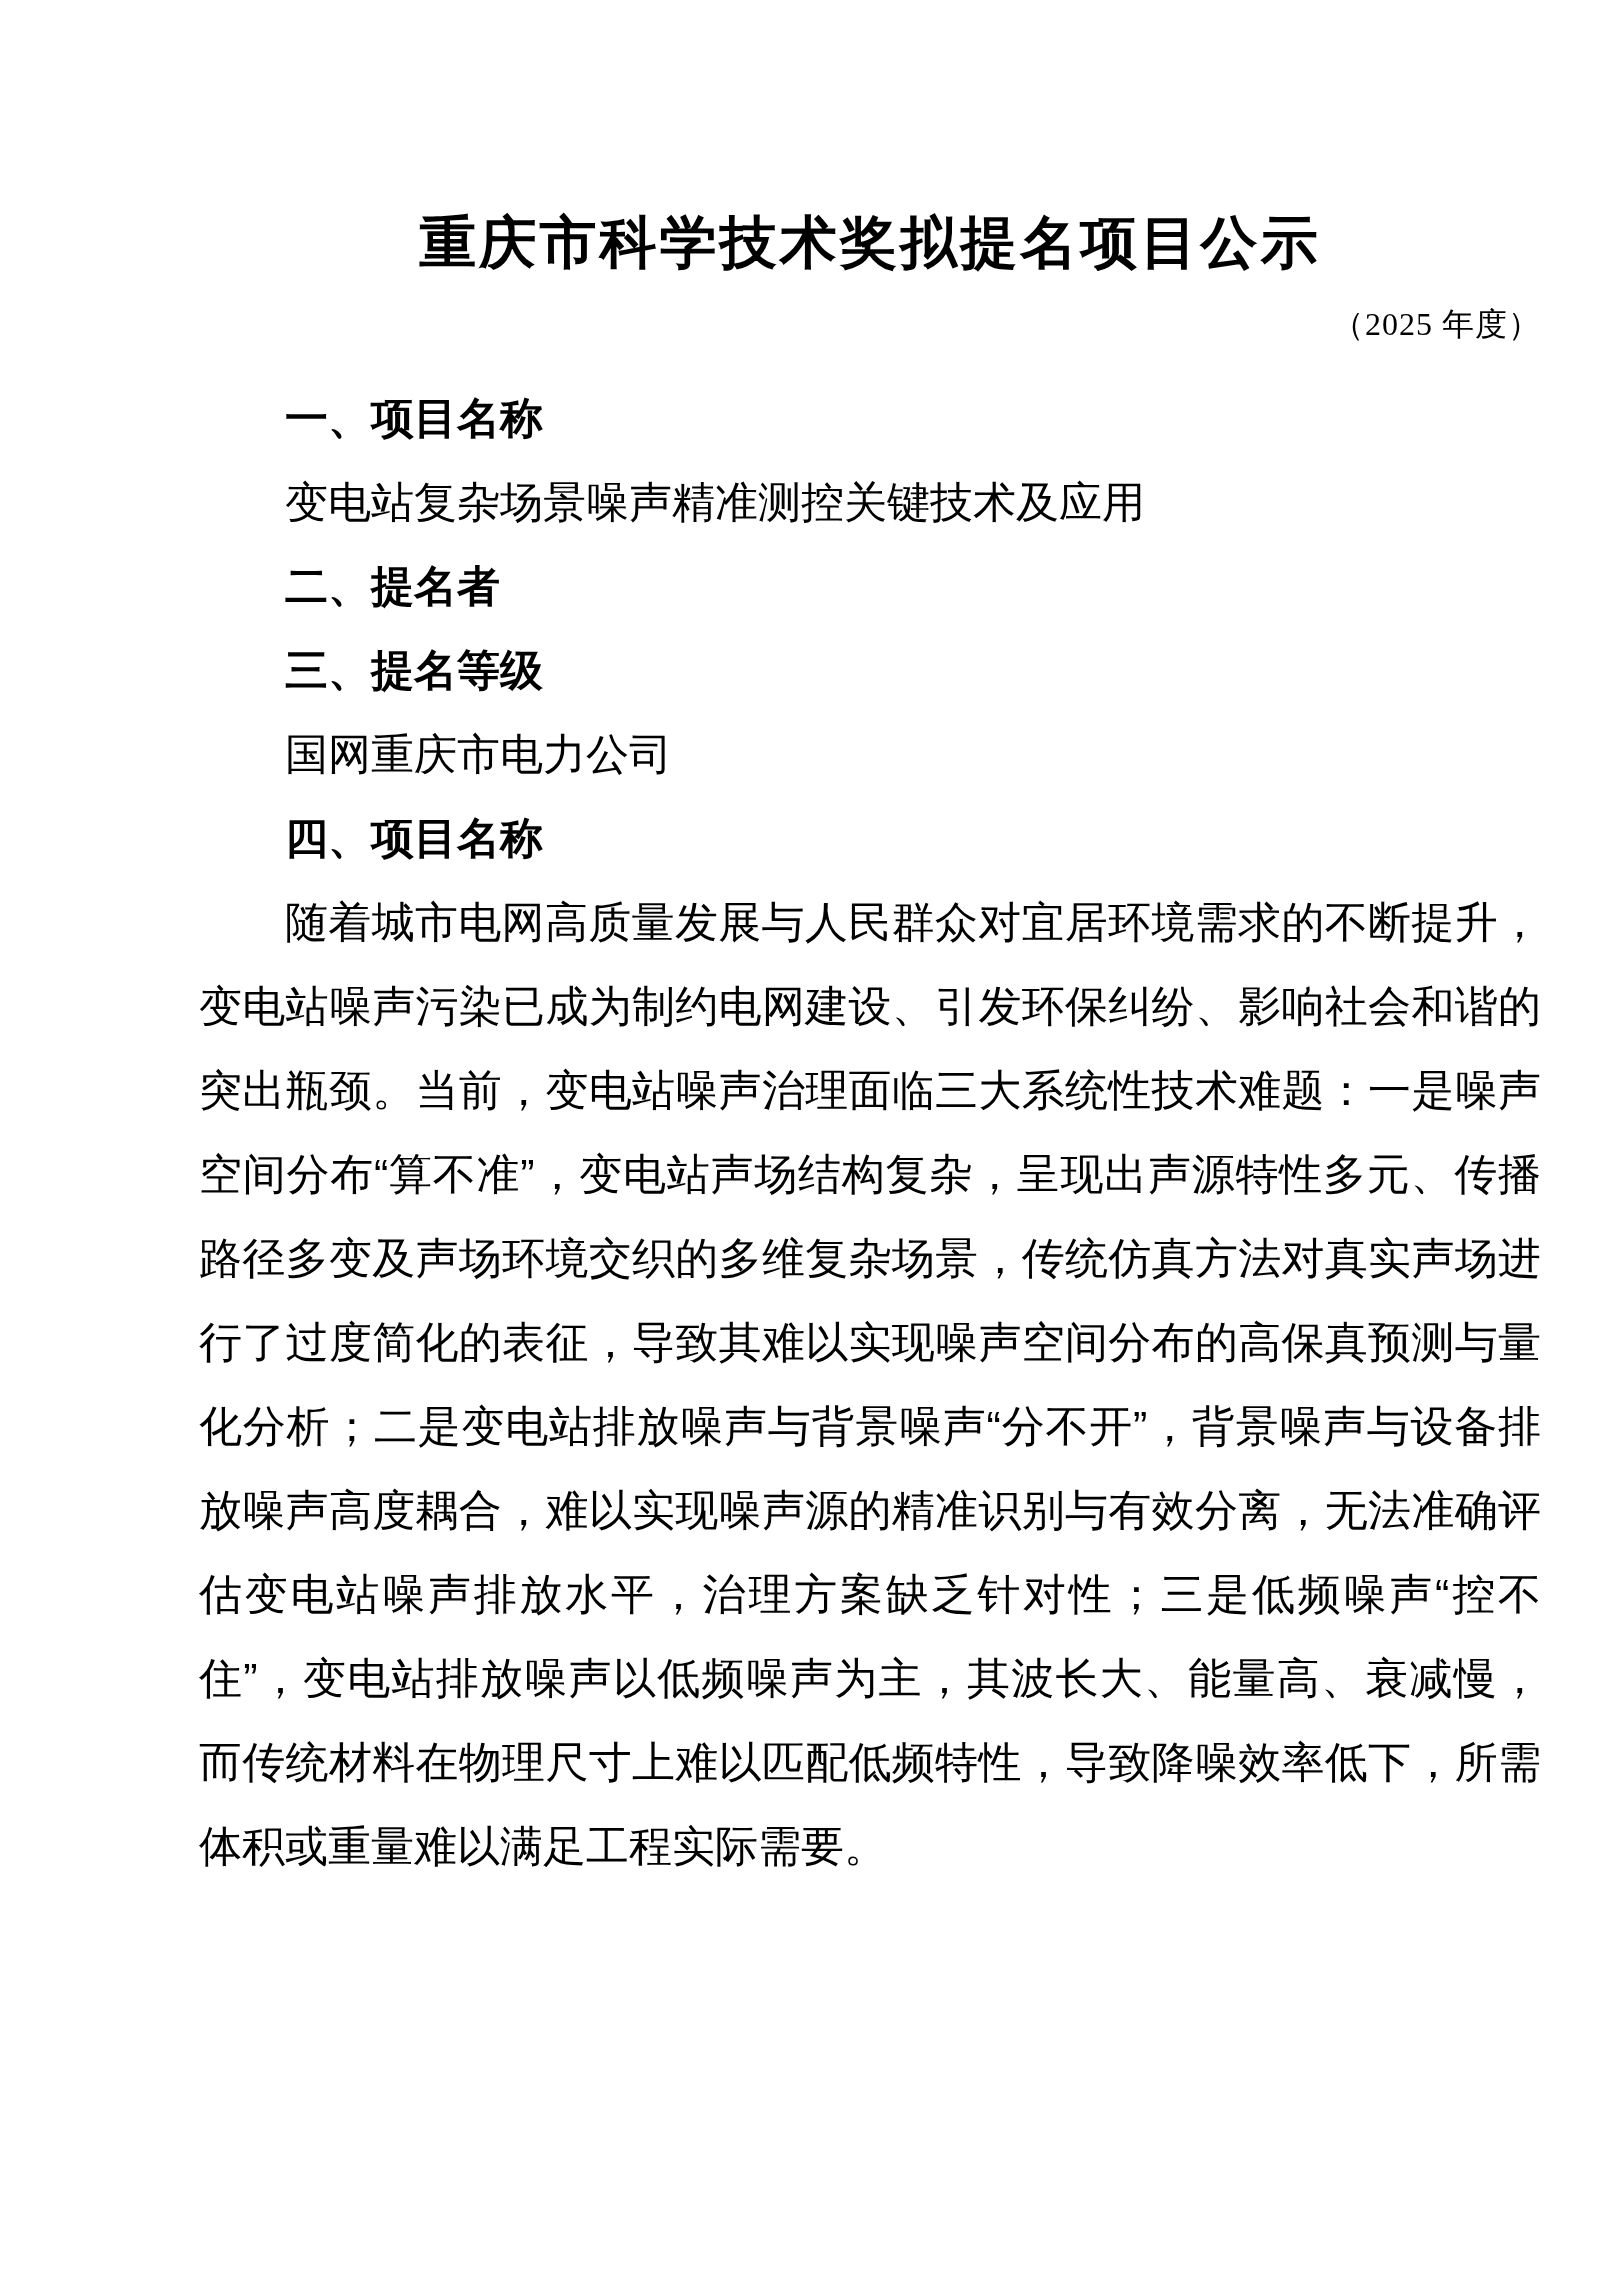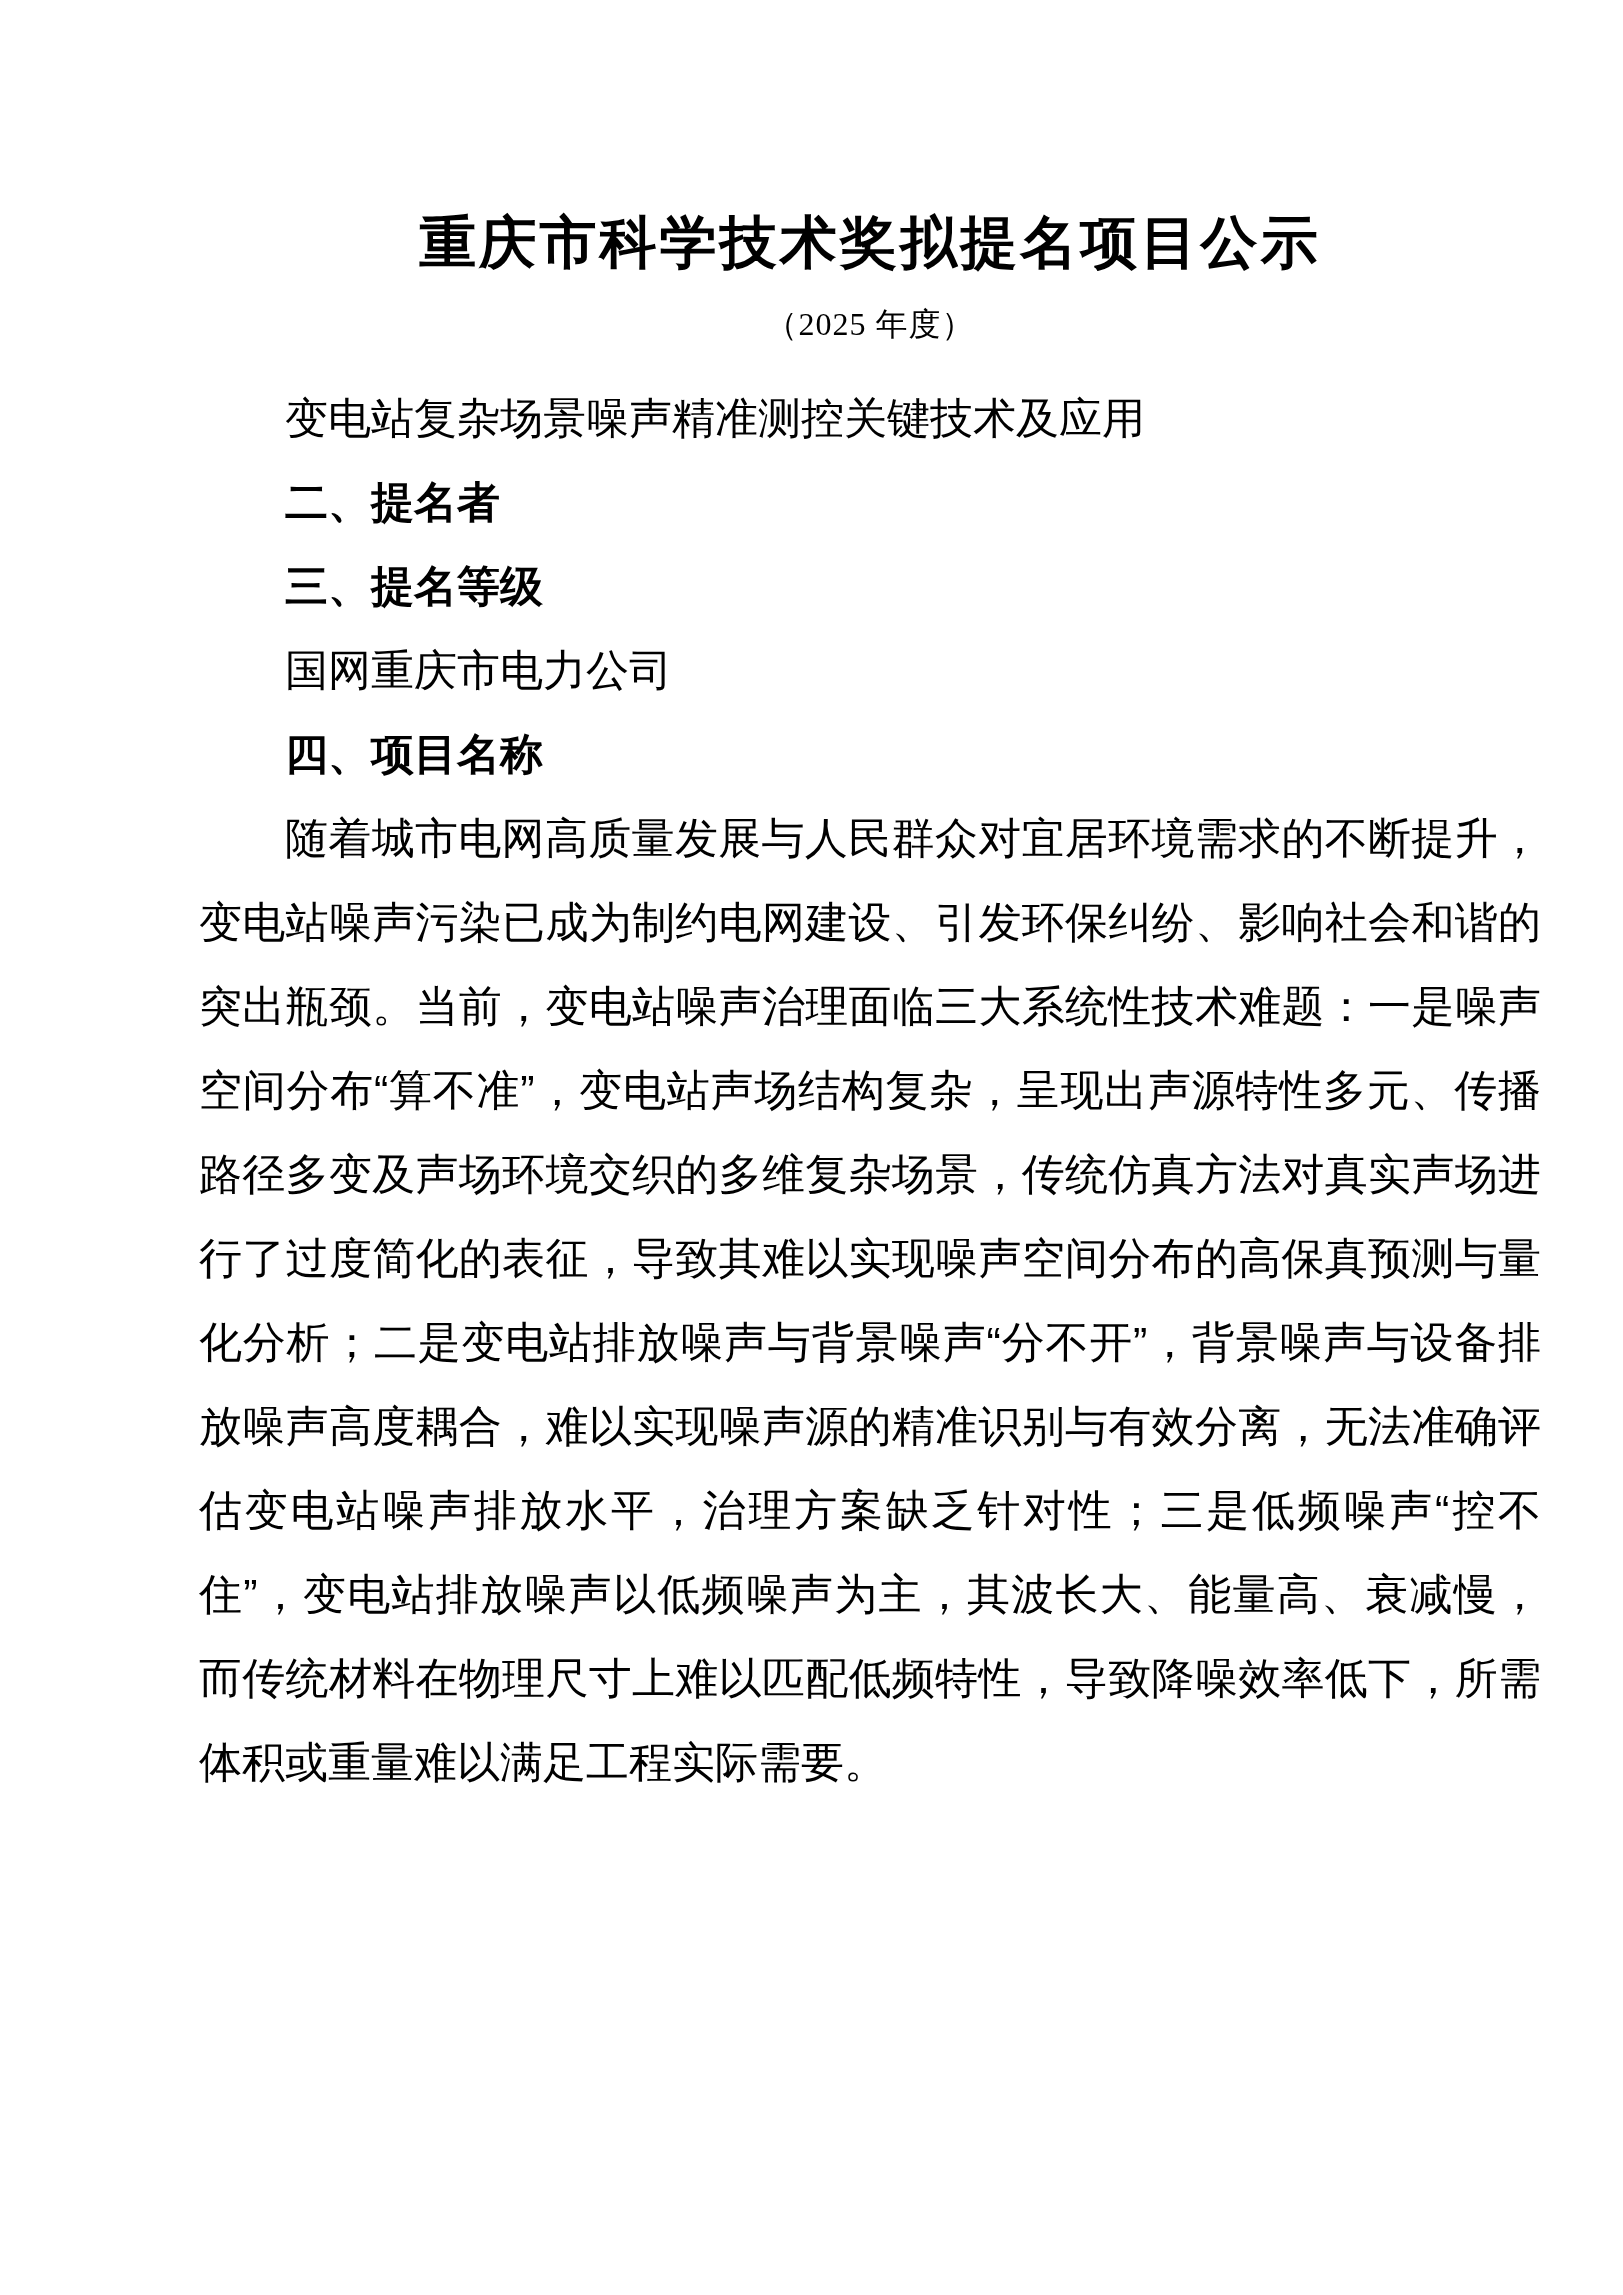--- a/index.html
+++ b/index.html
@@ -20,21 +20,21 @@
   }
   .doc-title {
     text-align: center;
     font-size: 57px;
     font-weight: 700;
     line-height: 87px;
     letter-spacing: 3.1px;
     white-space: nowrap;
   }
   .doc-subtitle {
-    text-align: center;
+    text-align: right;
     font-family: "Liberation Serif", "DejaVu Serif", serif;
     font-size: 32px;
     line-height: 77px;
     letter-spacing: 1px;
   }
   .content {
     margin-top: 12.8px;
     font-size: 43px;
     line-height: 84px;
   }
@@ -53,20 +53,21 @@
 </head>
 <body>
 
 <div class="page">
   <div class="doc-title">重庆市科学技术奖拟提名项目公示</div>
 
   <div class="doc-subtitle">（2025 年度）</div>
 
   <div class="content">
 
+    <div class="section-heading">一、项目名称</div>
     <div class="section-line">变电站复杂场景噪声精准测控关键技术及应用</div>
 
     <div class="section-heading">二、提名者</div>
 
     <div class="section-heading">三、提名等级</div>
     <div class="section-line">国网重庆市电力公司</div>
 
     <div class="section-heading">四、项目名称</div>
     <div class="section-paragraph">随着城市电网高质量发展与人民群众对宜居环境需求的不断提升，变电站噪声污染已成为制约电网建设、引发环保纠纷、影响社会和谐的突出瓶颈。当前，变电站噪声治理面临三大系统性技术难题：一是噪声空间分布“算不准”，变电站声场结构复杂，呈现出声源特性多元、传播路径多变及声场环境交织的多维复杂场景，传统仿真方法对真实声场进行了过度简化的表征，导致其难以实现噪声空间分布的高保真预测与量化分析；二是变电站排放噪声与背景噪声“分不开”，背景噪声与设备排放噪声高度耦合，难以实现噪声源的精准识别与有效分离，无法准确评估变电站噪声排放水平，治理方案缺乏针对性；三是低频噪声“控不住”，变电站排放噪声以低频噪声为主，其波长大、能量高、衰减慢，而传统材料在物理尺寸上难以匹配低频特性，导致降噪效率低下，所需体积或重量难以满足工程实际需要。</div>
 

